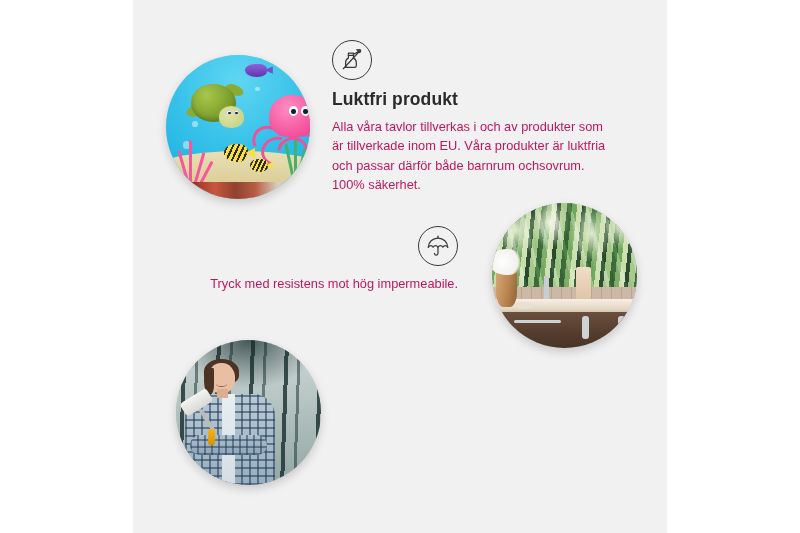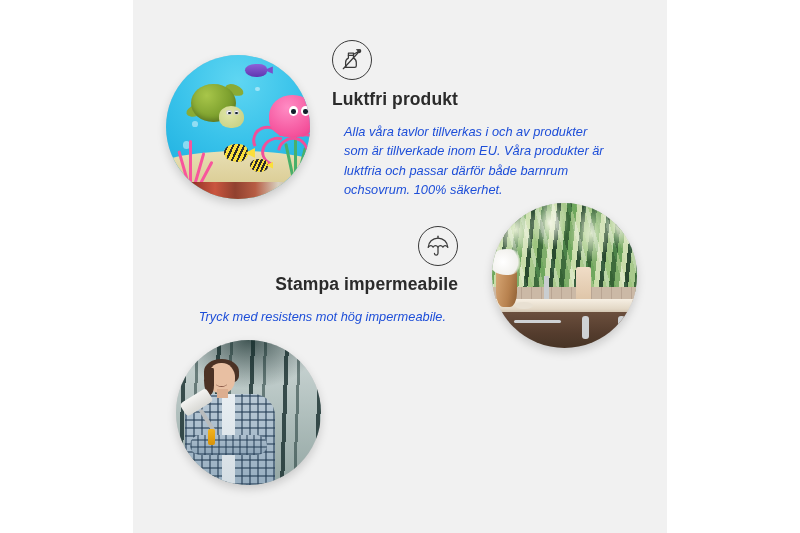--- a/index.html
+++ b/index.html
@@ -273,21 +273,21 @@
     width:40px;height:40px;border-radius:50%;
     border:1.6px solid #3a3a3a;
     display:flex;align-items:center;justify-content:center;
     box-sizing:border-box;
   }
   .feat-title{
     font-size:17.5px;font-weight:bold;color:#2b2b2b;
     letter-spacing:.1px;margin:0;
   }
   .feat-body{
-    font-size:12.8px;line-height:1.52;color:#1d4ed8;margin:12px;font-style:italic;
+    font-size:12.8px;line-height:1.52;color:#be185d;margin:0;
   }
 
   
   #feature-odourless{left:332px;top:40px;width:285px;}
   #feature-odourless .icon-circle{margin-bottom:9px;}
   #feature-odourless .feat-title{margin-bottom:7px;}
 
   
   #feature-waterproof{left:180px;top:226px;width:278px;text-align:right;}
   #feature-waterproof .icon-circle{margin-left:auto;margin-bottom:8px;}
@@ -425,18 +425,17 @@
     <div class="icon-circle">
       <svg width="26" height="26" viewBox="0 0 26 26" aria-hidden="true">
         <g fill="none" stroke="#3a3a3a" stroke-width="1.25" stroke-linecap="round" stroke-linejoin="round">
           <path d="M3.3 14.2C3.3 9.1 7.6 5 13 5s9.7 4.1 9.7 9.2"></path>
           <path d="M3.3 14.2c1.6-2 3.6-2 4.8 0 1.2-2 3.7-2 4.9 0 1.2-2 3.7-2 4.9 0 1.2-2 3.2-2 4.8 0"></path>
           <path d="M13 14.2v6.1c0 1-.8 1.8-1.8 1.8s-1.8-.8-1.8-1.8"></path>
           <path d="M13 5V3.2"></path>
         </g>
       </svg>
     </div>
-    <p class="feat-title">Stampa impermeabile</p>
     <p class="feat-body">Tryck med resistens mot hög impermeabile.</p>
   </div>
 
 
 </div>
 
 </body></html>

